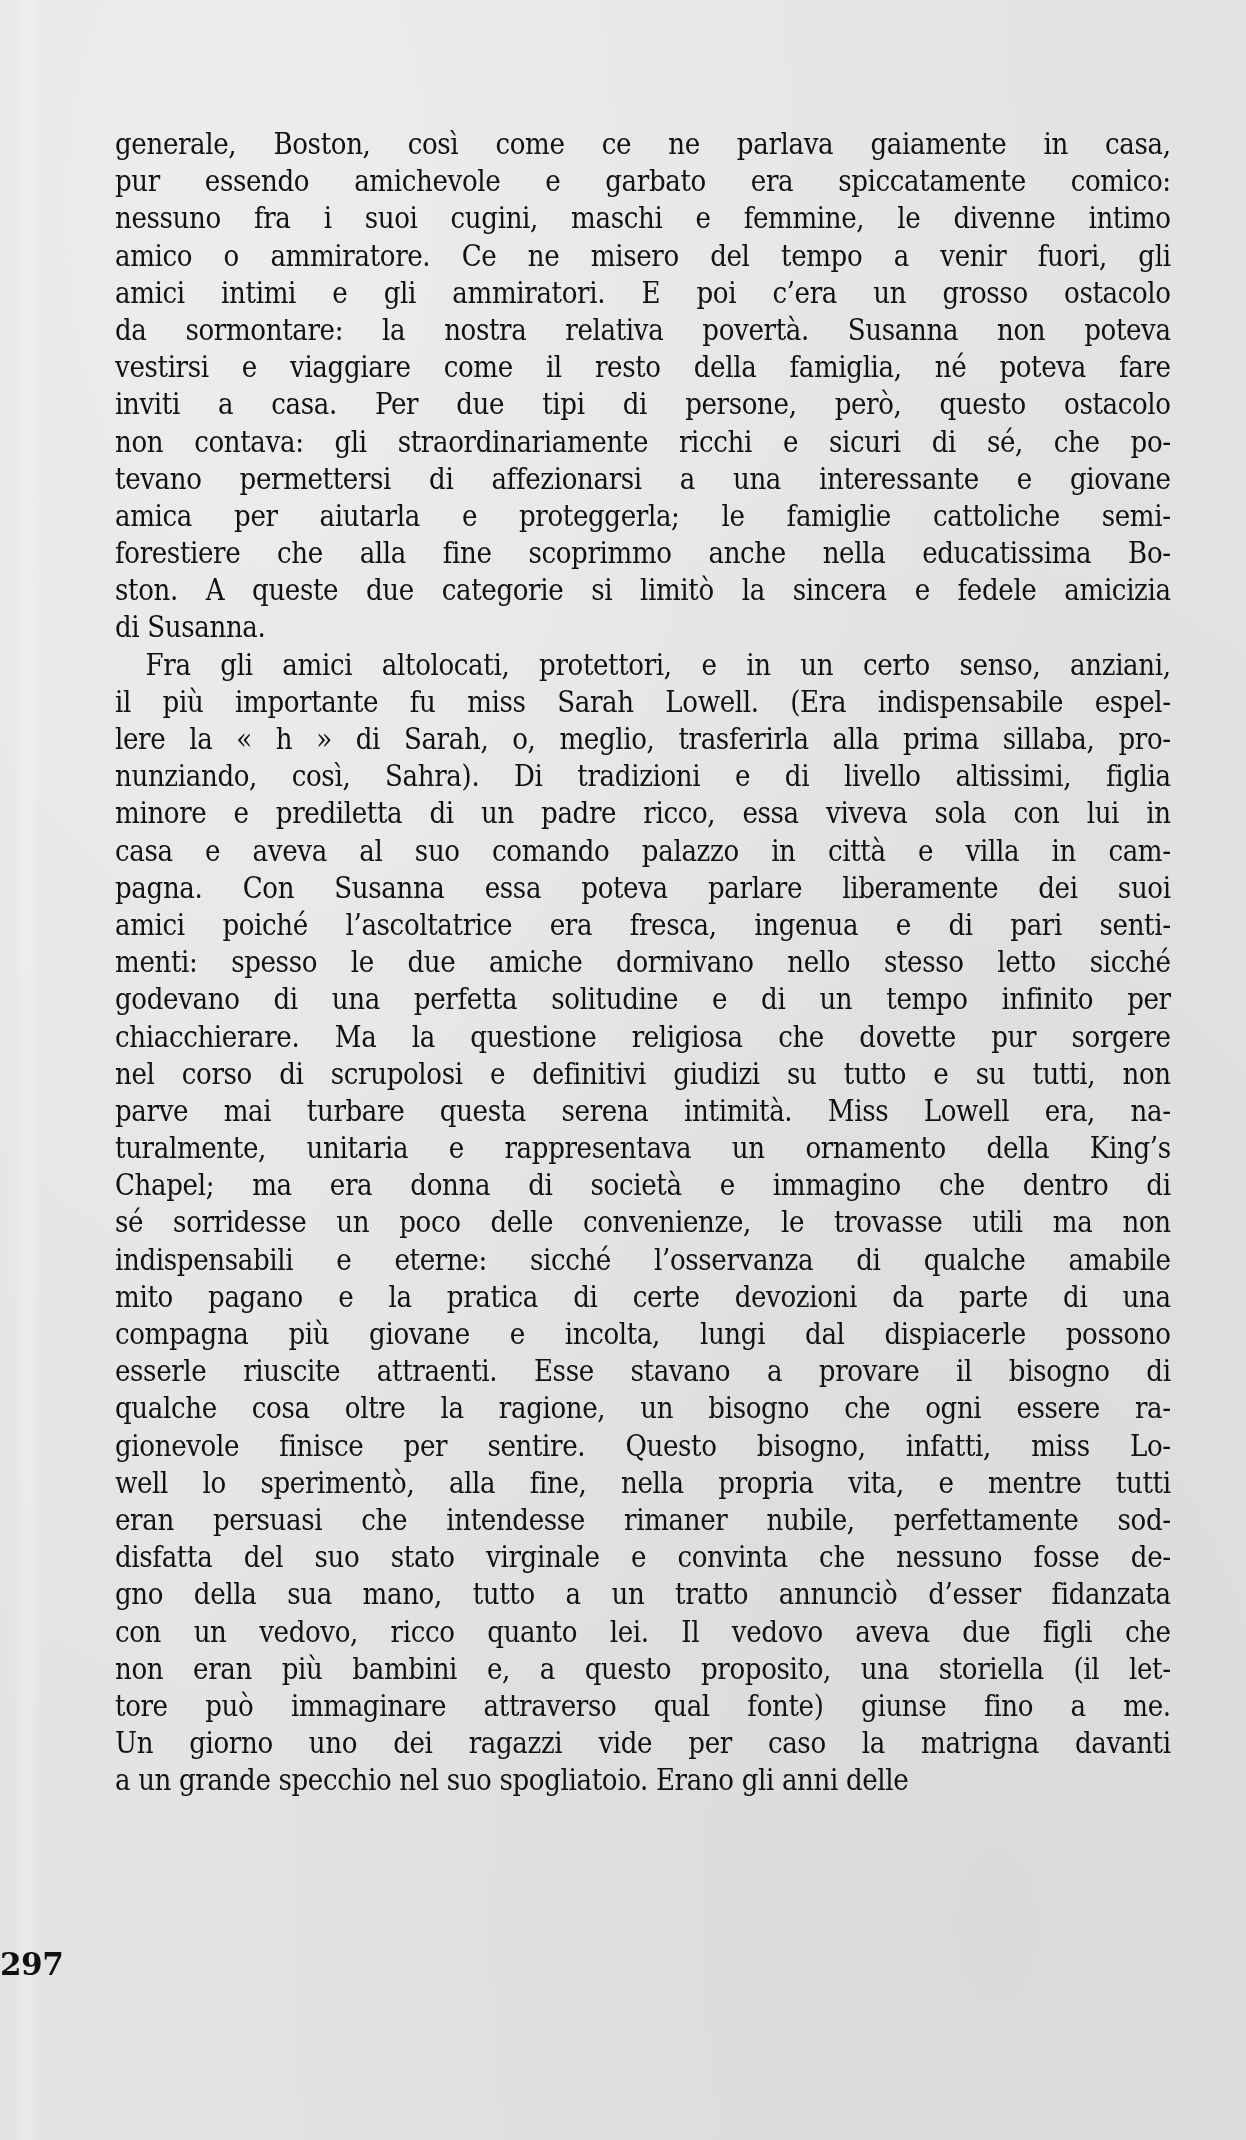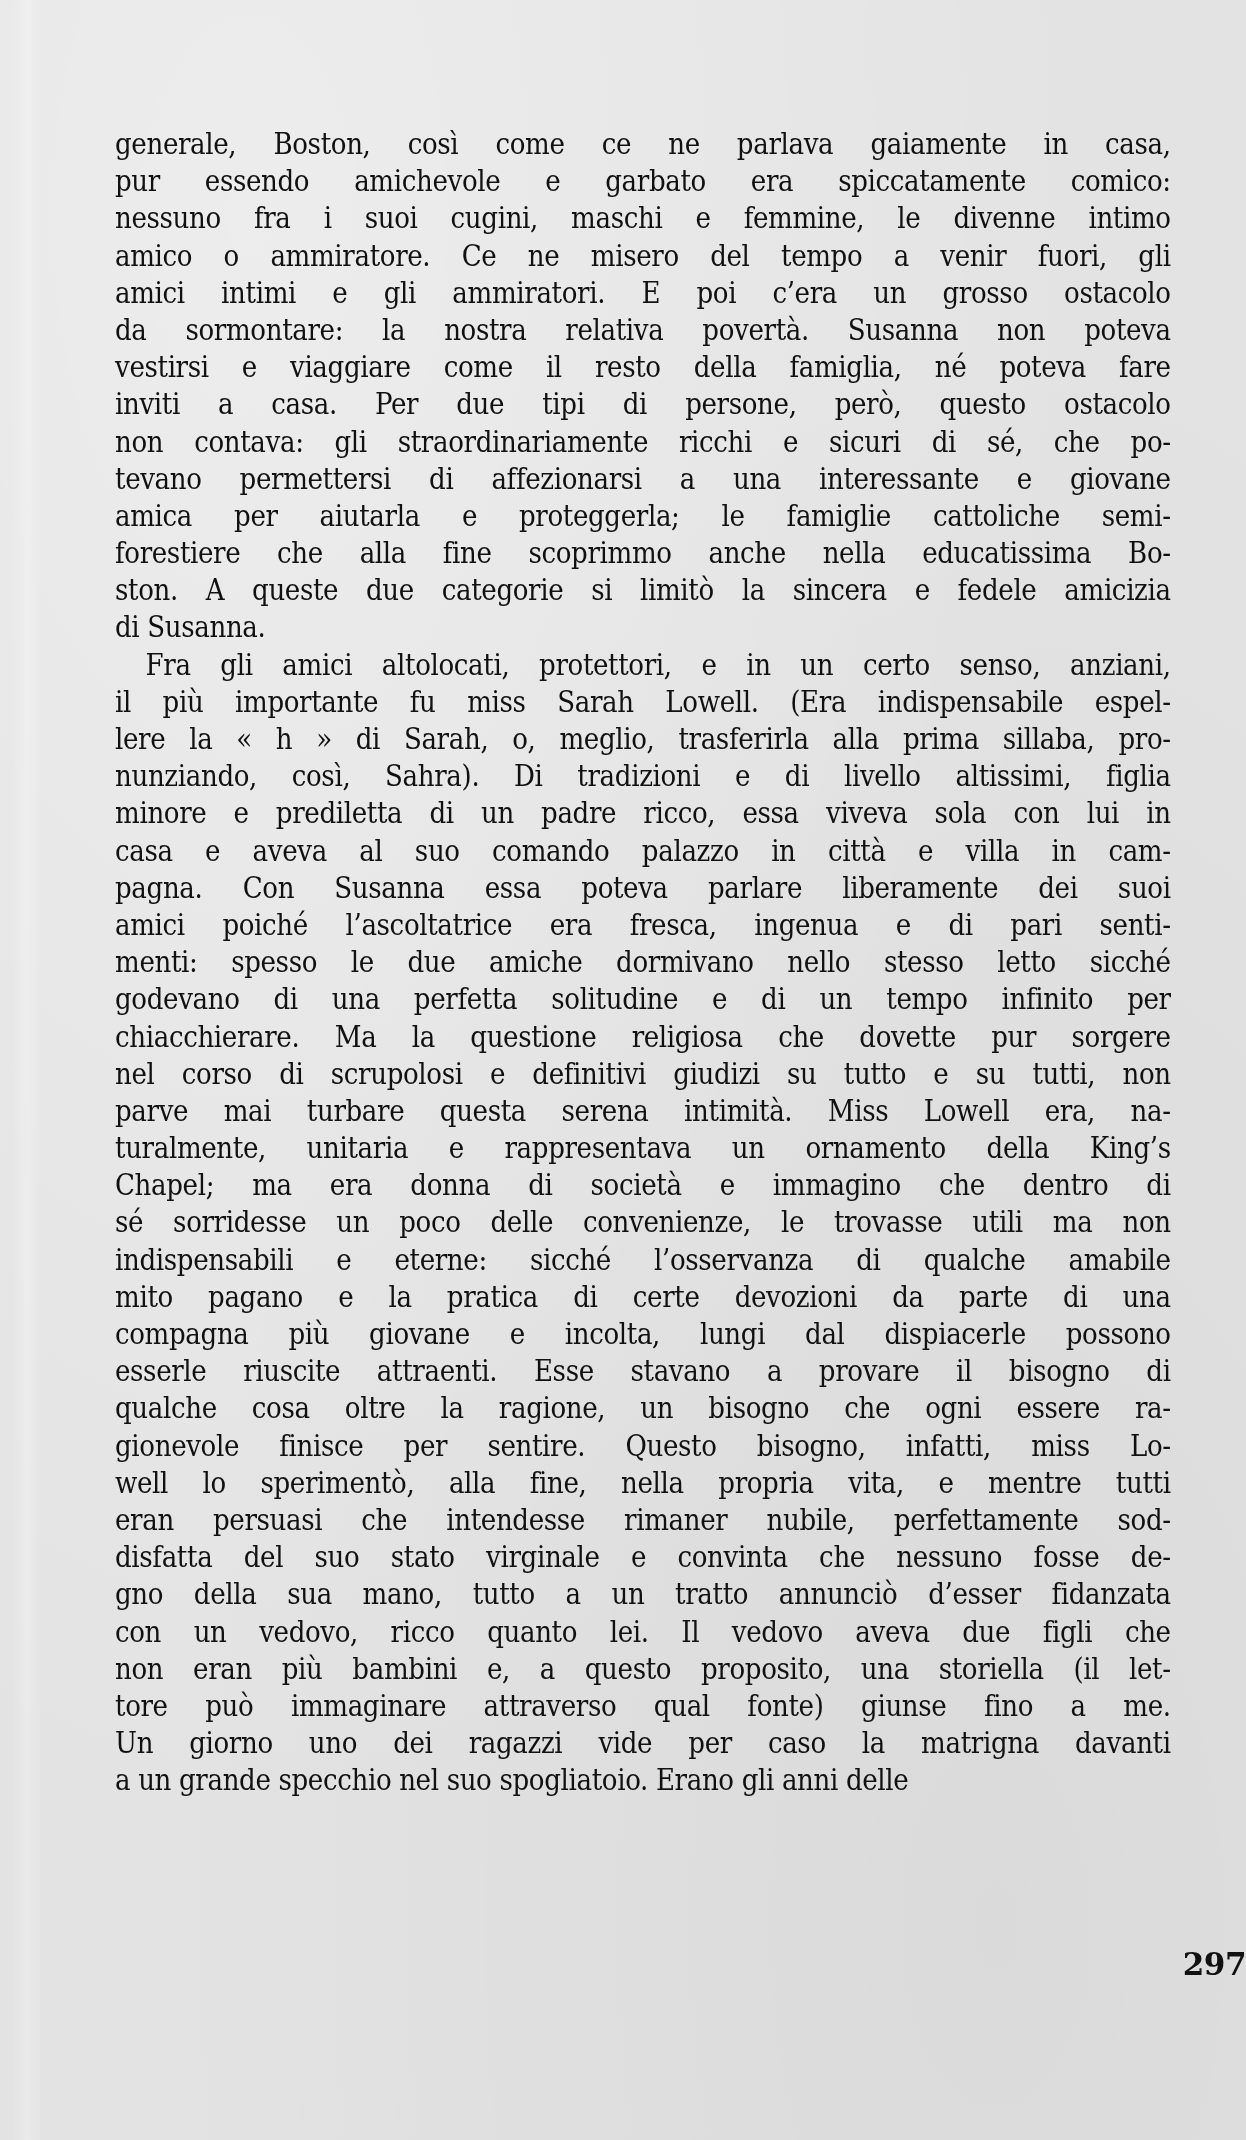--- a/index.html
+++ b/index.html
@@ -49,21 +49,21 @@
     }
     .line.indent {
       padding-left: 34px;
       width: 1139px;
     }
     .page-number {
       position: absolute;
       left: 0;
       width: 1246px;
       top: 1946px;
-      text-align: right;
+      text-align: left;
       font-size: 31px;
       font-weight: bold;
       letter-spacing: -0.5px;
     }
     .fold-shadow {
       position: absolute;
       left: 12px;
       top: 0;
       width: 30px;
       height: 2140px;

